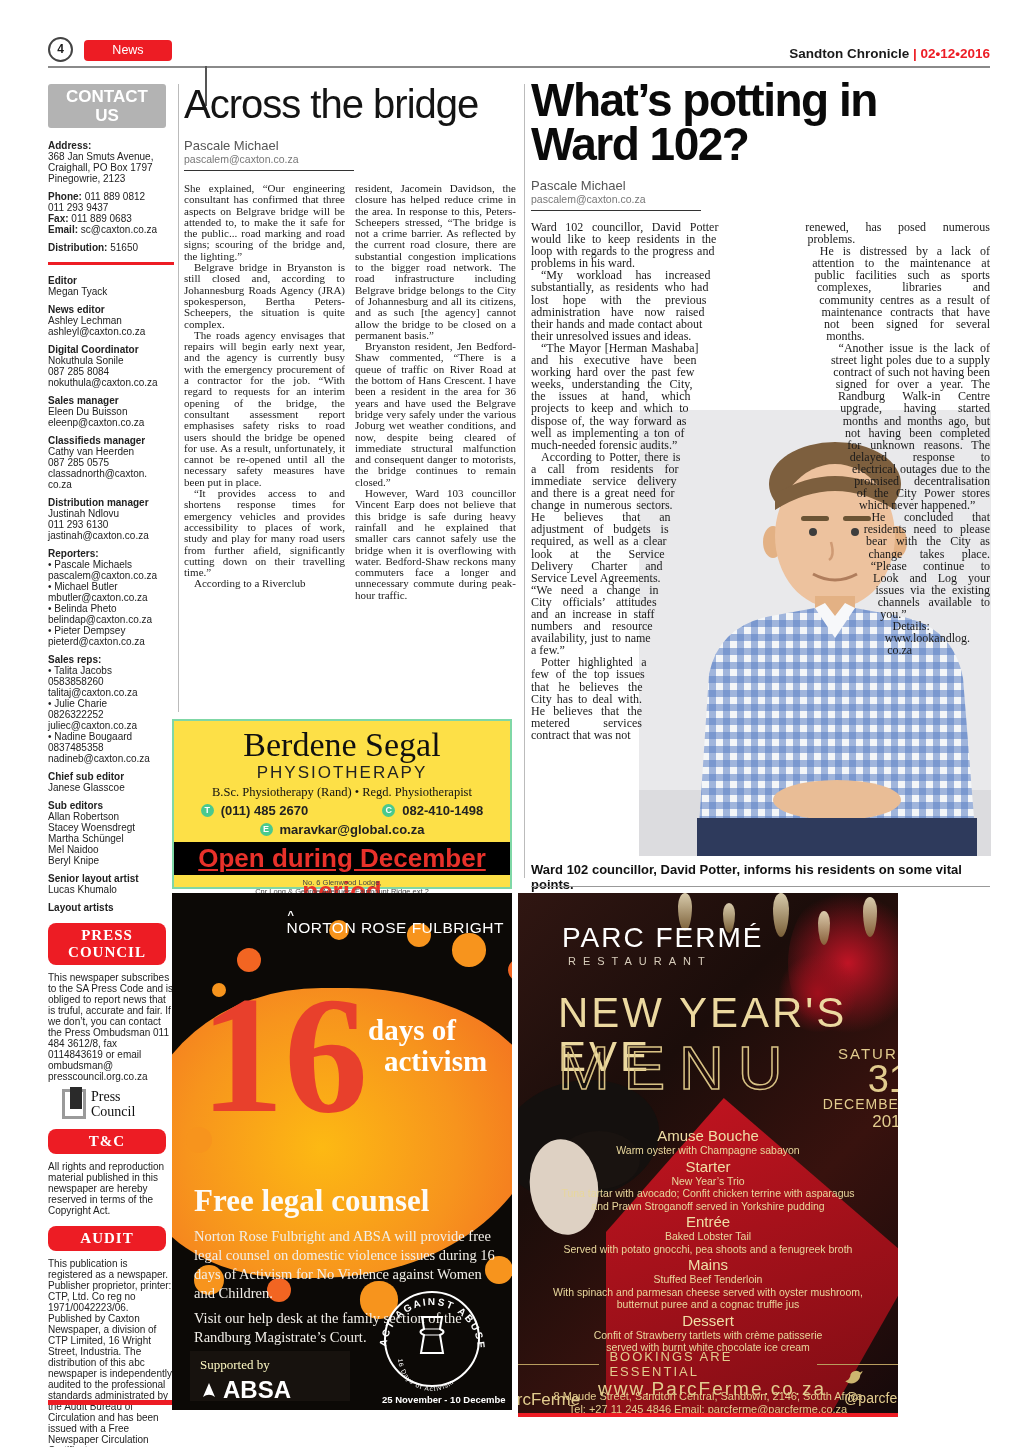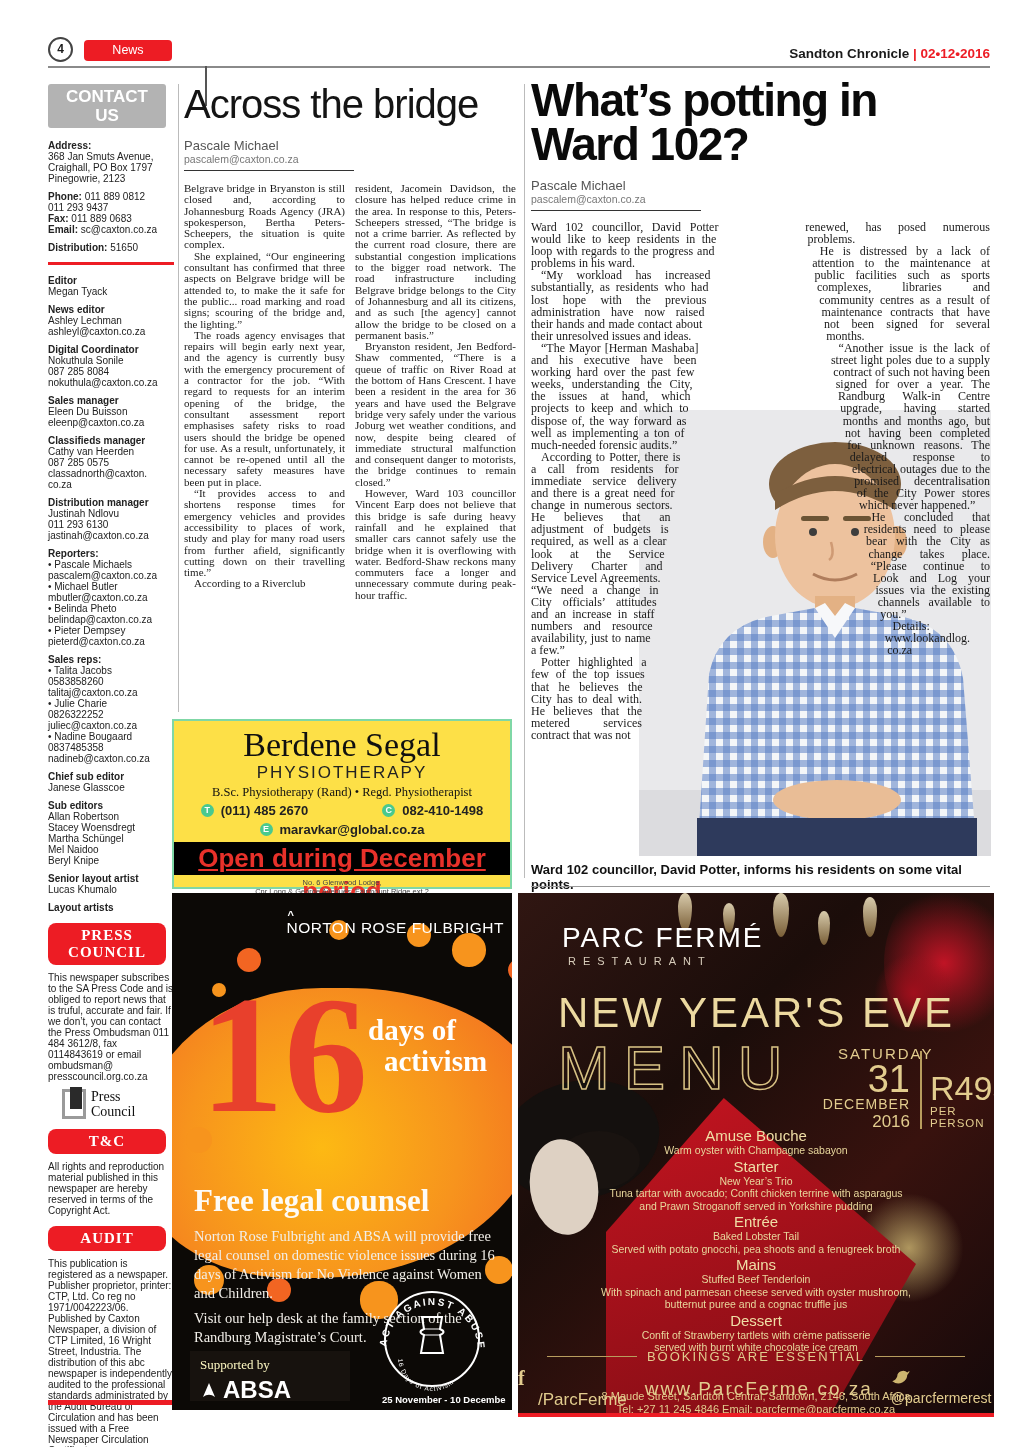--- a/index.html
+++ b/index.html
@@ -89,21 +89,21 @@
   .nrf-days{position:absolute;left:196px;top:122px;font:bold 29px/30px "Liberation Serif",serif;color:#fff;z-index:2;}
   .nrf-act{position:absolute;left:212px;top:153px;font:bold 29px/30px "Liberation Serif",serif;color:#fff;z-index:2;}
   .nrf-head{position:absolute;left:22px;top:290px;font:bold 31px "Liberation Serif",serif;color:#fdfbf7;z-index:2;}
   .nrf-p1{position:absolute;left:22px;top:334px;width:302px;font:14.5px/19px "Liberation Serif",serif;color:#f2efe9;z-index:2;}
   .nrf-p2{position:absolute;left:22px;top:416px;width:302px;font:14.5px/19px "Liberation Serif",serif;color:#f2efe9;z-index:2;}
   .nrf-box{position:absolute;left:18px;top:458px;width:160px;height:50px;background:#17120e;padding:6px 10px;z-index:2;box-sizing:border-box;}
   .nrf-sup{font:13px "Liberation Serif",serif;color:#fef9c3;}
   .nrf-absa{display:flex;align-items:center;gap:5px;margin-top:3px;font:bold 24px "Liberation Sans",sans-serif;color:#fff;}
   .nrf-stamp{position:absolute;right:6px;top:392px;width:152px;height:122px;z-index:2;}
   
-  #ad-parc{position:absolute;left:518px;top:893px;width:476px;height:524px;box-sizing:border-box;
+  #ad-parc{position:absolute;left:518px;top:893px;width:380px;height:524px;box-sizing:border-box;
     background:linear-gradient(135deg,#301612 0%,#1b0d0a 35%,#38120e 65%,#15090a 100%);
     overflow:hidden;border-bottom:4px solid #ed1c24;}
   .bokeh{position:absolute;border-radius:50%;}
   .crystal{position:absolute;background:linear-gradient(#f8ecc8,#8a6d3f);
     border-radius:50% 50% 50% 50%/35% 35% 65% 65%;opacity:.85;}
   .parc-brand{position:absolute;left:44px;top:30px;font:28px/30px "Liberation Sans",sans-serif;color:#fff;letter-spacing:2px;}
   .parc-rest{position:absolute;left:50px;top:62px;font:11px "Liberation Sans",sans-serif;color:#d8cdbb;letter-spacing:7px;}
   .parc-nye{position:absolute;left:40px;top:98px;font:300 42px/44px "Liberation Sans",sans-serif;
     color:#ecd9a0;letter-spacing:3px;}
   .parc-menuword{position:absolute;left:40px;top:144px;font:300 62px/62px "Liberation Sans",sans-serif;
@@ -298,22 +298,22 @@
   <div class="sb-redline"></div>
 
   <article id="article-bridge">
     <h1 class="headline-light" style="margin:0;">Across the bridge</h1>
     <div class="byline">
       <div class="b-name">Pascale Michael</div>
       <div class="b-mail">pascalem@caxton.co.za</div>
     </div>
     <div class="cols">
       <div class="col">
+          <p>She explained, “Our engineering consultant has confirmed that three aspects on Belgrave bridge will be attended to, to make the it safe for the public... road marking and road signs; scouring of the bridge and, the lighting.”</p>
           <p>Belgrave bridge in Bryanston is still closed and, according to Johannesburg Roads Agency (JRA) spokesperson, Bertha Peters-Scheepers, the situation is quite complex.</p>
-          <p>She explained, “Our engineering consultant has confirmed that three aspects on Belgrave bridge will be attended to, to make the it safe for the public... road marking and road signs; scouring of the bridge and, the lighting.”</p>
           <p>The roads agency envisages that repairs will begin early next year, and the agency is currently busy with the emergency procurement of a contractor for the job. “With regard to requests for an interim opening of the bridge, the consultant assessment report emphasises safety risks to road users should the bridge be opened for use. As a result, unfortunately, it cannot be re-opened until all the necessary safety measures have been put in place.</p>
           <p>“It provides access to and shortens response times for emergency vehicles and provides accessibility to places of work, study and play for many road users from further afield, significantly cutting down on their travelling time.”</p>
           <p>According to a Riverclub</p>
         </div>
       <div class="col">
           <p>resident, Jacomein Davidson, the closure has helped reduce crime in the area. In response to this, Peters-Scheepers stressed, “The bridge is not a crime barrier. As reflected by the current road closure, there are substantial congestion implications to the bigger road network. The road infrastructure including Belgrave bridge belongs to the City of Johannesburg and all its citizens, and as such [the agency] cannot allow the bridge to be closed on a permanent basis.”</p>
           <p>Bryanston resident, Jen Bedford-Shaw commented, “There is a queue of traffic on River Road at the bottom of Hans Crescent. I have been a resident in the area for 36 years and have used the Belgrave bridge very safely under the various Joburg wet weather conditions, and now, despite being cleared of immediate structural malfunction and consequent danger to motorists, the bridge continues to remain closed.”</p>
           <p>However, Ward 103 councillor Vincent Earp does not believe that this bridge is safe during heavy rainfall and he explained that smaller cars cannot safely use the bridge when it is overflowing with water. Bedford-Shaw reckons many commuters face a longer and unnecessary commute during peak-hour traffic.</p>
         </div>
     </div>

